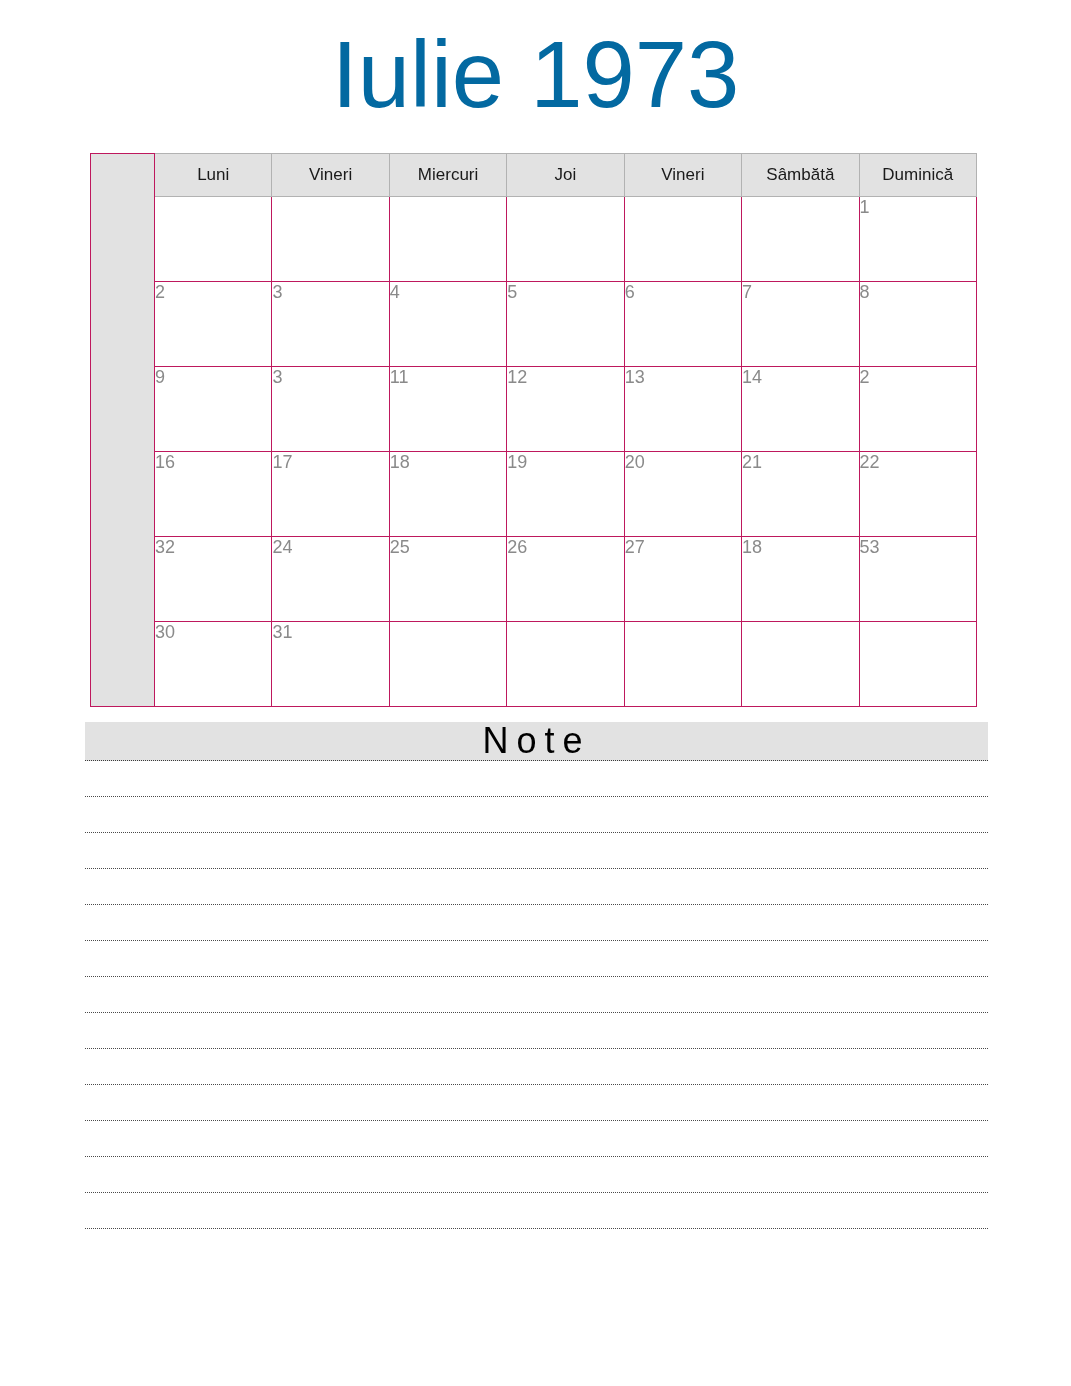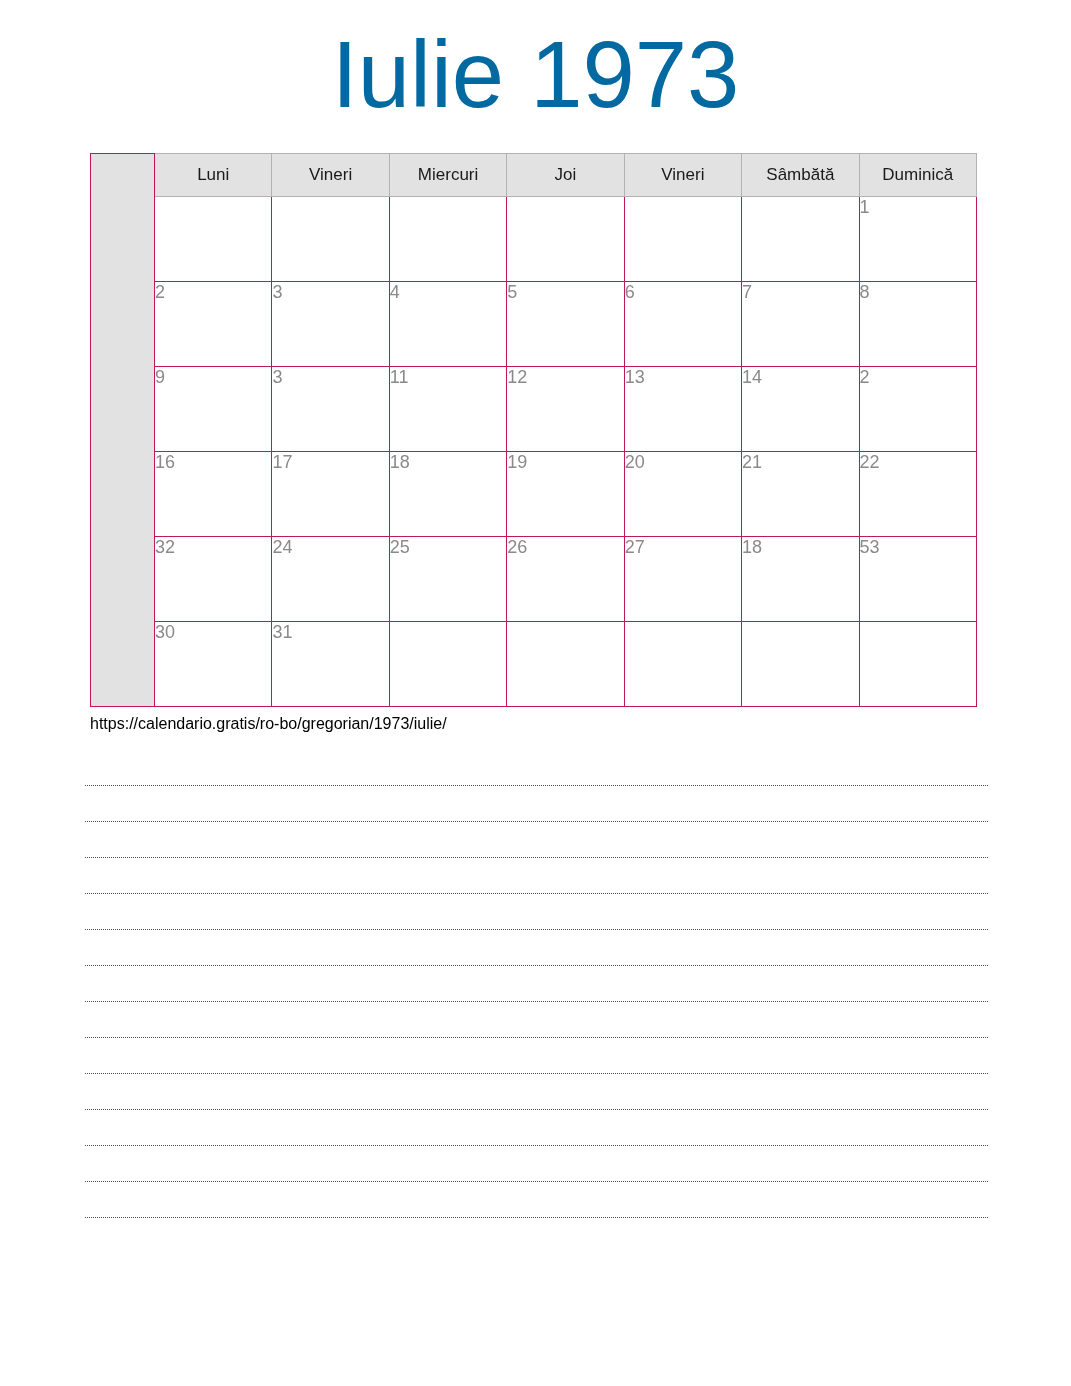--- a/index.html
+++ b/index.html
@@ -163,23 +163,23 @@
       <td class="day">31</td>
       <td class="day"></td>
       <td class="day"></td>
       <td class="day"></td>
       <td class="day"></td>
       <td class="day"></td>
     </tr>
   </tbody>
     </table>
 
-  <div class="source-url">https://calendario.gratis/ro-bo/gregorian/1973/iulie/</div>
 
   <div class="notes">
+    <div class="notes-header">Note</div>
     <div>
         <div class="note-line"></div>
         <div class="note-line"></div>
         <div class="note-line"></div>
         <div class="note-line"></div>
         <div class="note-line"></div>
         <div class="note-line"></div>
         <div class="note-line"></div>
         <div class="note-line"></div>
         <div class="note-line"></div>

